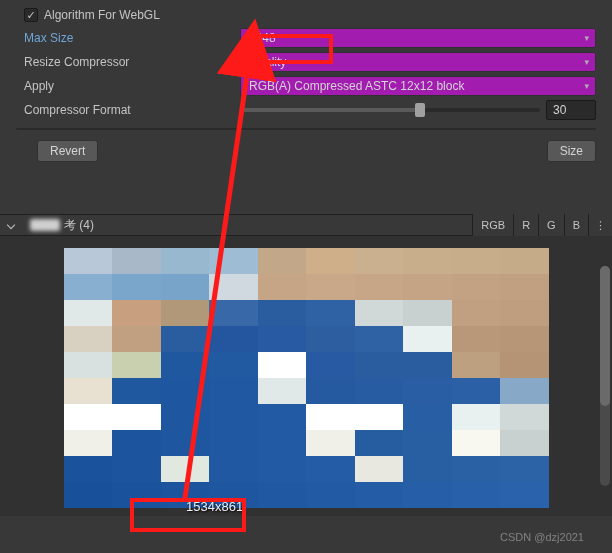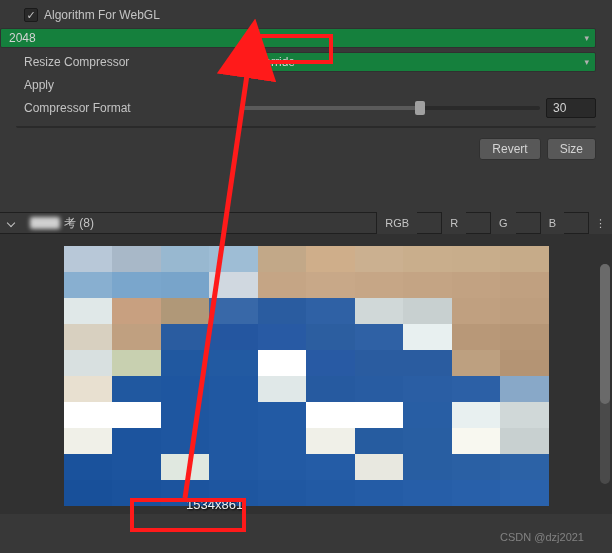--- a/index.html
+++ b/index.html
@@ -7,39 +7,39 @@
   
   .inspector { background: #383838; padding: 4px 0; }
   .row { display: flex; align-items: center; padding: 2px 0; min-height: 22px; }
   .label-col { width: 240px; padding-left: 24px; display: flex; align-items: center; gap: 6px; }
   .label-col.indented { padding-left: 24px; }
   .label-highlight { color: #6ea6d6; }
   .field-col { flex: 1; padding-right: 16px; display: flex; align-items: center; position: relative; }
   
   .checkbox { width: 14px; height: 14px; background: #2a2a2a; border: 1px solid #1a1a1a; border-radius: 2px; display: flex; align-items: center; justify-content: center; color: #c4c4c4; font-size: 11px; line-height: 1; }
   
-  .dropdown { flex: 1; background: #15803d; border: 1px solid #303030; border-radius: 2px; padding: 2px 8px; height: 20px; display: flex; align-items: center; position: relative; color: #d4d4d4; }
+  .dropdown { flex: 1; background: #a21caf; border: 1px solid #303030; border-radius: 2px; padding: 2px 8px; height: 20px; display: flex; align-items: center; position: relative; color: #d4d4d4; }
   .dropdown::after { content: "▾"; position: absolute; right: 6px; color: #b0b0b0; font-size: 9px; }
   
   .slider-row { display: flex; align-items: center; gap: 6px; flex: 1; }
   .slider-track { flex: 1; height: 4px; background: #2a2a2a; border-radius: 2px; position: relative; }
   .slider-fill { position: absolute; left: 0; top: 0; bottom: 0; width: 60%; background: #5a5a5a; border-radius: 2px; }
   .slider-thumb { position: absolute; left: 60%; top: 50%; transform: translate(-50%, -50%); width: 10px; height: 14px; background: #a0a0a0; border-radius: 2px; }
   .slider-value { width: 50px; background: #2a2a2a; border: 1px solid #1a1a1a; border-radius: 2px; padding: 2px 6px; height: 20px; display: flex; align-items: center; color: #d4d4d4; }
   
   .panel-end { height: 2px; background: #2a2a2a; margin: 6px 16px 0 16px; border-radius: 0 0 2px 2px; }
   
-  .button-row { display: flex; justify-content: flex-end; gap: 6px; padding: 10px 16px 4px; }
+  .button-row { display: flex; justify-content: space-between; gap: 6px; padding: 10px 16px 4px; margin-left: 21px; }
   .btn { background: #585858; border: 1px solid #303030; border-radius: 3px; padding: 3px 12px; color: #d4d4d4; font-size: 12px; cursor: pointer; }
   
   .preview-section { margin-top: 44px; }
   .preview-header { background: #383838; display: flex; align-items: center; border-top: 1px solid #1f1f1f; border-bottom: 1px solid #1f1f1f; height: 22px; padding-left: 8px; }
   .dropdown-icon { width: 6px; height: 6px; border-left: 1px solid #c4c4c4; border-bottom: 1px solid #c4c4c4; transform: rotate(-45deg); margin-right: 16px; }
   .preview-title { flex: 1; color: #c4c4c4; }
-  .channel-btns { display: flex; gap: 24px; }
+  .channel-btns { display: flex; }
   .ch-btn { background: #383838; border-left: 1px solid #1f1f1f; padding: 0 8px; height: 22px; display: flex; align-items: center; color: #c4c4c4; font-size: 11px; cursor: pointer; }
   .ch-btn.rgb { font-weight: normal; }
   .ch-btn.more { padding: 0 6px; }
   
   .preview-body { background: #313131; padding: 12px 0 8px; display: flex; flex-direction: column; align-items: center; position: relative; }
   .preview-image { width: 485px; height: 260px; position: relative; overflow: hidden; }
   .scrollbar-vert { position: absolute; right: 2px; top: 30px; width: 10px; height: 220px; background: #4a4a4a; border-radius: 5px; }
   .scrollbar-vert-thumb { position: absolute; top: 0; left: 0; right: 0; height: 140px; background: #6a6a6a; border-radius: 5px; }
   
   .dim-label { position: absolute; bottom: 2px; left: 50%; transform: translateX(-120px); color: #eee; text-shadow: 1px 1px 2px #000; font-size: 13px; }
@@ -61,41 +61,49 @@
 <div class="inspector">
   <div class="row">
     <div class="label-col">
       <span class="checkbox">✓</span>
       <span>Algorithm For WebGL</span>
     </div>
     <div class="field-col"></div>
   </div>
 
   <div class="row">
+    <div class="label-col indented">
+      <span class="label-highlight">Max Size</span>
+    </div>
     <div class="field-col">
       <div class="dropdown">
         <span>2048</span>
       </div>
     </div>
   </div>
 
   <div class="row">
     <div class="label-col indented">
       <span>Resize Compressor</span>
     </div>
     <div class="field-col">
       <div class="dropdown">
-        <span>Override</span>
+        <span>Quality</span>
       </div>
     </div>
   </div>
 
   <div class="row">
     <div class="label-col indented">
       <span>Apply</span>
+    </div>
+    <div class="field-col">
+      <div class="dropdown">
+        <span>RGB(A) Compressed ASTC 12x12 block</span>
+      </div>
     </div>
   </div>
 
   <div class="row">
     <div class="label-col indented">
       <span>Compressor Format</span>
     </div>
     <div class="field-col">
       <div class="slider-row">
         <div class="slider-track">
@@ -112,21 +120,21 @@
   <div class="button-row">
     <div class="btn">Revert</div>
     <div class="btn">Size</div>
   </div>
 </div>
 
 <div class="preview-section">
   <div class="preview-header">
     <span class="dropdown-icon"></span>
     <span style="width:30px;height:12px;background:#d0d0d0;margin-right:4px;filter:blur(2px);border-radius:2px;"></span>
-    <span class="preview-title">考 (8)</span>
+    <span class="preview-title">考 (4)</span>
     <div class="channel-btns">
       <div class="ch-btn rgb">RGB</div>
       <div class="ch-btn">R</div>
       <div class="ch-btn">G</div>
       <div class="ch-btn">B</div>
       <div class="ch-btn more">⋮</div>
     </div>
   </div>
 
   <div class="preview-body">

